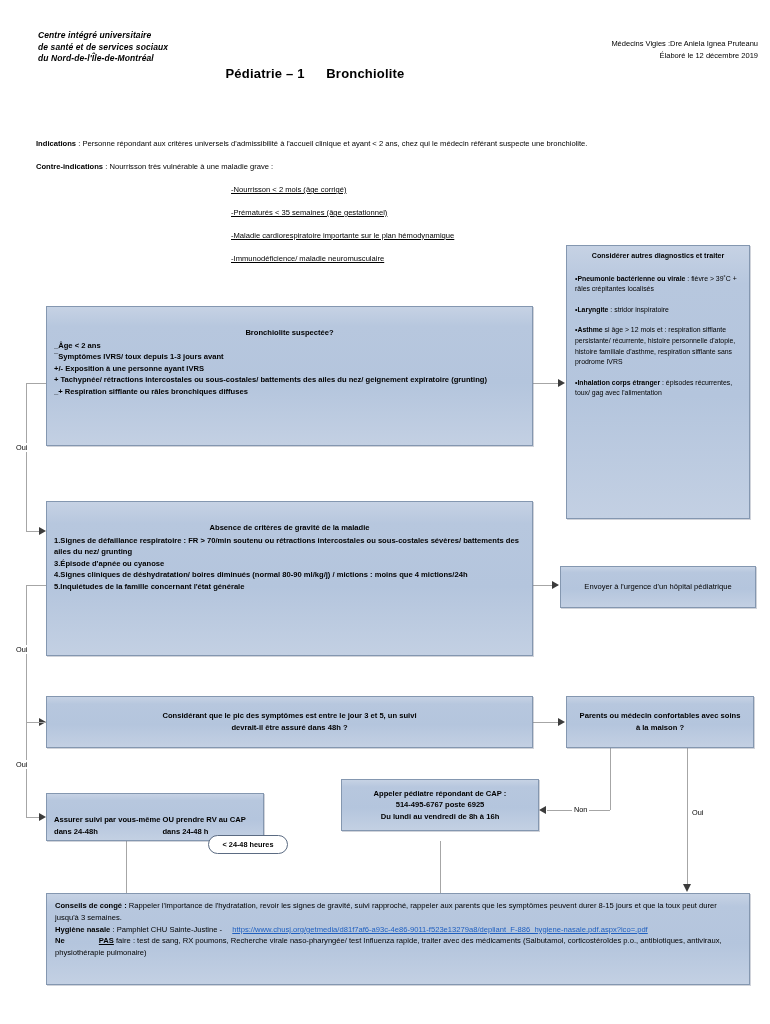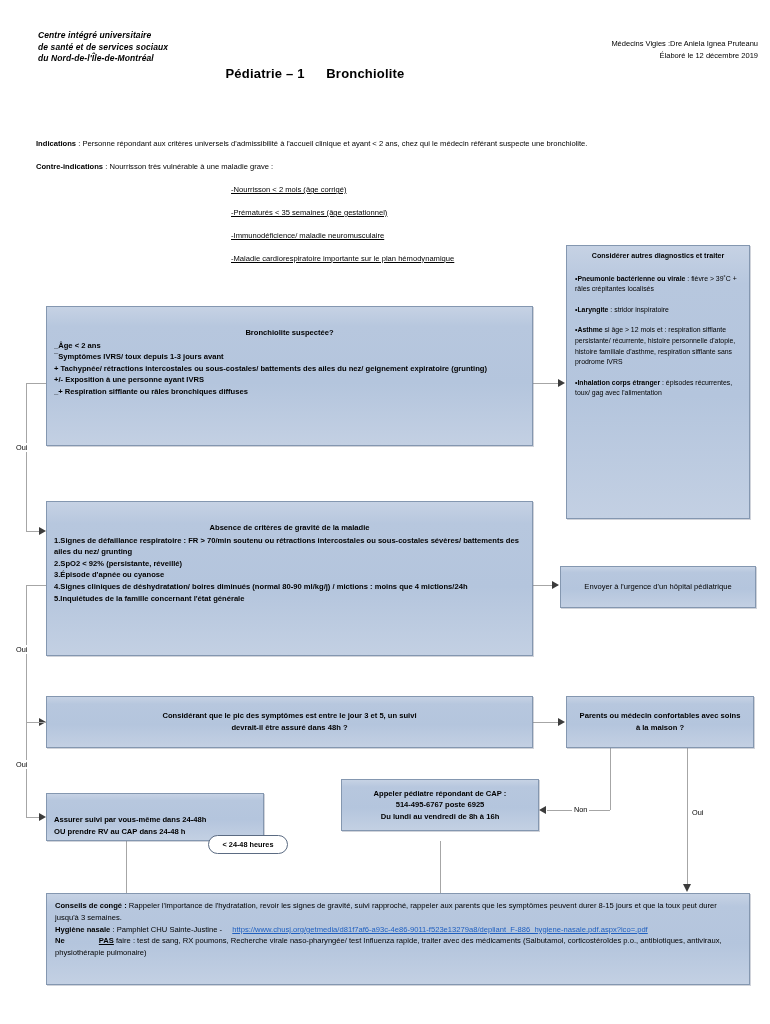--- a/index.html
+++ b/index.html
@@ -89,21 +89,21 @@
     margin-bottom: 1px;
   }
   .box .li { display: block; font-weight: bold; }
   .box.center { text-align: center; }
 
   #box-suspect  { left: 46px;  top: 306px; width: 487px; height: 140px; }
   #box-absence  { left: 46px;  top: 501px; width: 487px; height: 155px; }
   #box-considerant { left: 46px; top: 696px; width: 487px; height: 52px;
                      display:flex; align-items:center; justify-content:center; }
   #box-assurer  { left: 46px;  top: 793px; width: 218px; height: 48px;
-                  display:flex; flex-direction:column; }
+                  display:flex; flex-direction:row; }
   #box-diag     { left: 566px; top: 245px; width: 184px; height: 274px;
                   font-size: 6.9px; line-height: 10.6px; padding: 5px 8px; }
   #box-urgence  { left: 560px; top: 566px; width: 196px; height: 38px;
                   display:flex; align-items:center; justify-content:center;
                   text-align:center; }
   #box-parents  { left: 566px; top: 696px; width: 188px; height: 52px;
                   display:flex; align-items:center; justify-content:center;
                   text-align:center; }
   #box-cap      { left: 341px; top: 779px; width: 198px; height: 52px;
                   display:flex; flex-direction:column; justify-content:center;
@@ -191,22 +191,22 @@
 
   <div class="intro">
     <div class="row">
       <span class="lbl">Indications</span><span> :  Personne répondant aux critères universels d'admissibilité à l'accueil clinique et ayant &lt; 2 ans, chez qui le médecin référant suspecte une bronchiolite.</span>
     </div>
     <div class="row">
       <span class="lbl">Contre-indications</span><span> : Nourrisson très vulnérable à une maladie grave :</span>
     </div>
     <div class="indent">-Nourrisson &lt; 2 mois (âge corrigé)</div>
     <div class="indent">-Prématurés &lt; 35 semaines (âge gestationnel)</div>
+    <div class="indent">-Maladie cardiorespiratoire importante sur le plan hémodynamique</div>
     <div class="indent">-Immunodéficience/ maladie neuromusculaire</div>
-    <div class="indent">-Maladie cardiorespiratoire importante sur le plan hémodynamique</div>
   </div>
 
   <div class="ln-h" style="left:533px; top:383px; width:25px;"></div>
   <div class="edge-lbl" style="left:494px; top:378px;">Non</div>
   <div class="ln-h" style="left:533px; top:383px; width:0px;"></div>
   <div class="arrow-r" style="left:558px; top:379px;"></div>
 
   <div class="ln-h" style="left:26px; top:383px; width:20px;"></div>
   <div class="ln-v" style="left:26px; top:383px; height:148px;"></div>
   <div class="ln-h" style="left:26px; top:531px; width:14px;"></div>
@@ -243,29 +243,28 @@
   <div class="arrow-d" style="left:683px; top:884px;"></div>
 
   <div class="ln-v" style="left:126px; top:841px; height:52px;"></div>
 
   <div class="ln-v" style="left:440px; top:841px; height:52px;"></div>
 
   <div class="box" id="box-suspect">
     <span class="hdr">Bronchiolite suspectée?</span>
     <span class="li">_Âge &lt; 2 ans</span>
     <span class="li">¯Symptômes IVRS/ toux depuis 1-3 jours avant</span>
+    <span class="li"> +/- Exposition à une personne ayant IVRS</span>
     <span class="li"> + Tachypnée/ rétractions intercostales ou sous-costales/ battements des ailes du nez/ geignement expiratoire (grunting)</span>
-    <span class="li"> +/- Exposition à une personne ayant IVRS</span>
     <span class="li">_+ Respiration sifflante ou râles bronchiques diffuses</span>
   </div>
 
   <div class="box" id="box-absence">
     <span class="hdr">Absence de critères de gravité de la maladie</span>
     <span class="li">1.Signes de défaillance respiratoire : FR &gt; 70/min soutenu ou rétractions intercostales ou sous-costales sévères/ battements des ailes du nez/ grunting</span>
-    <span class="li">2.SpO2 &lt; 92% (persistante, réveillé)</span>
     <span class="li">3.Épisode d'apnée ou cyanose</span>
     <span class="li">4.Signes cliniques de déshydratation/ boires diminués (normal 80-90 ml/kg/j) / mictions : moins que 4 mictions/24h</span>
     <span class="li">5.Inquiétudes de la famille concernant l'état générale</span>
   </div>
 
   <div class="box center" id="box-considerant">
     <div>
       <span class="li">Considérant que le pic des symptômes est entre le jour 3 et 5, un suivi</span>
       <span class="li">devrait-il être assuré dans 48h ?</span>
     </div>

